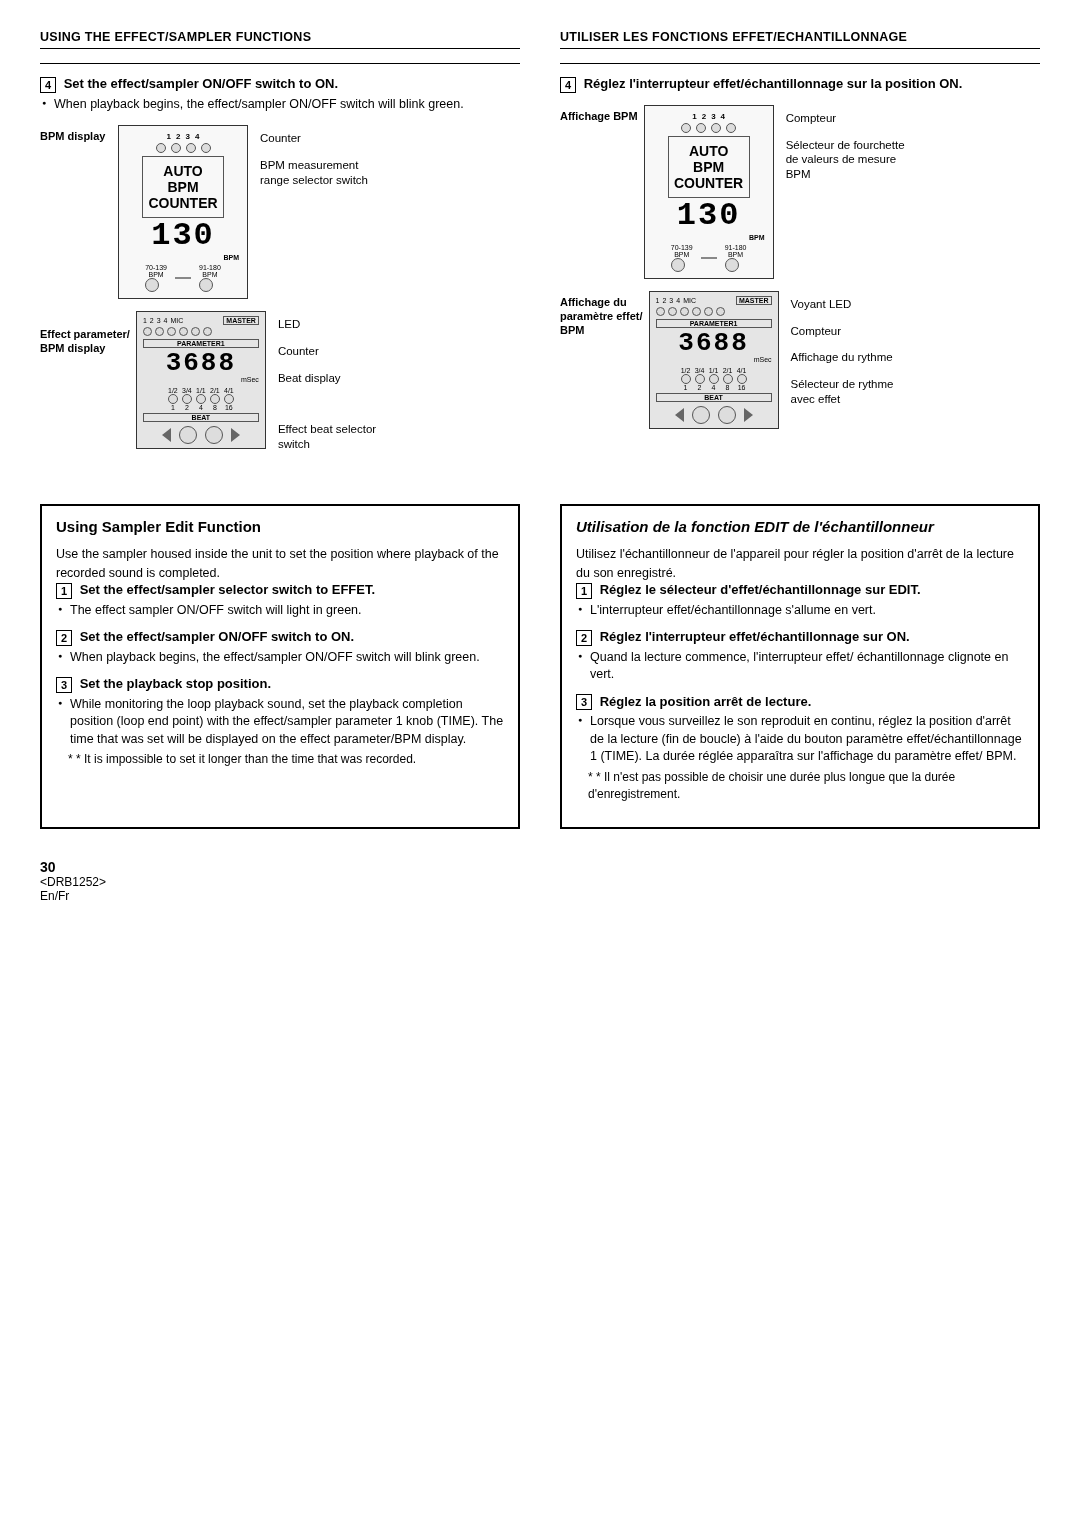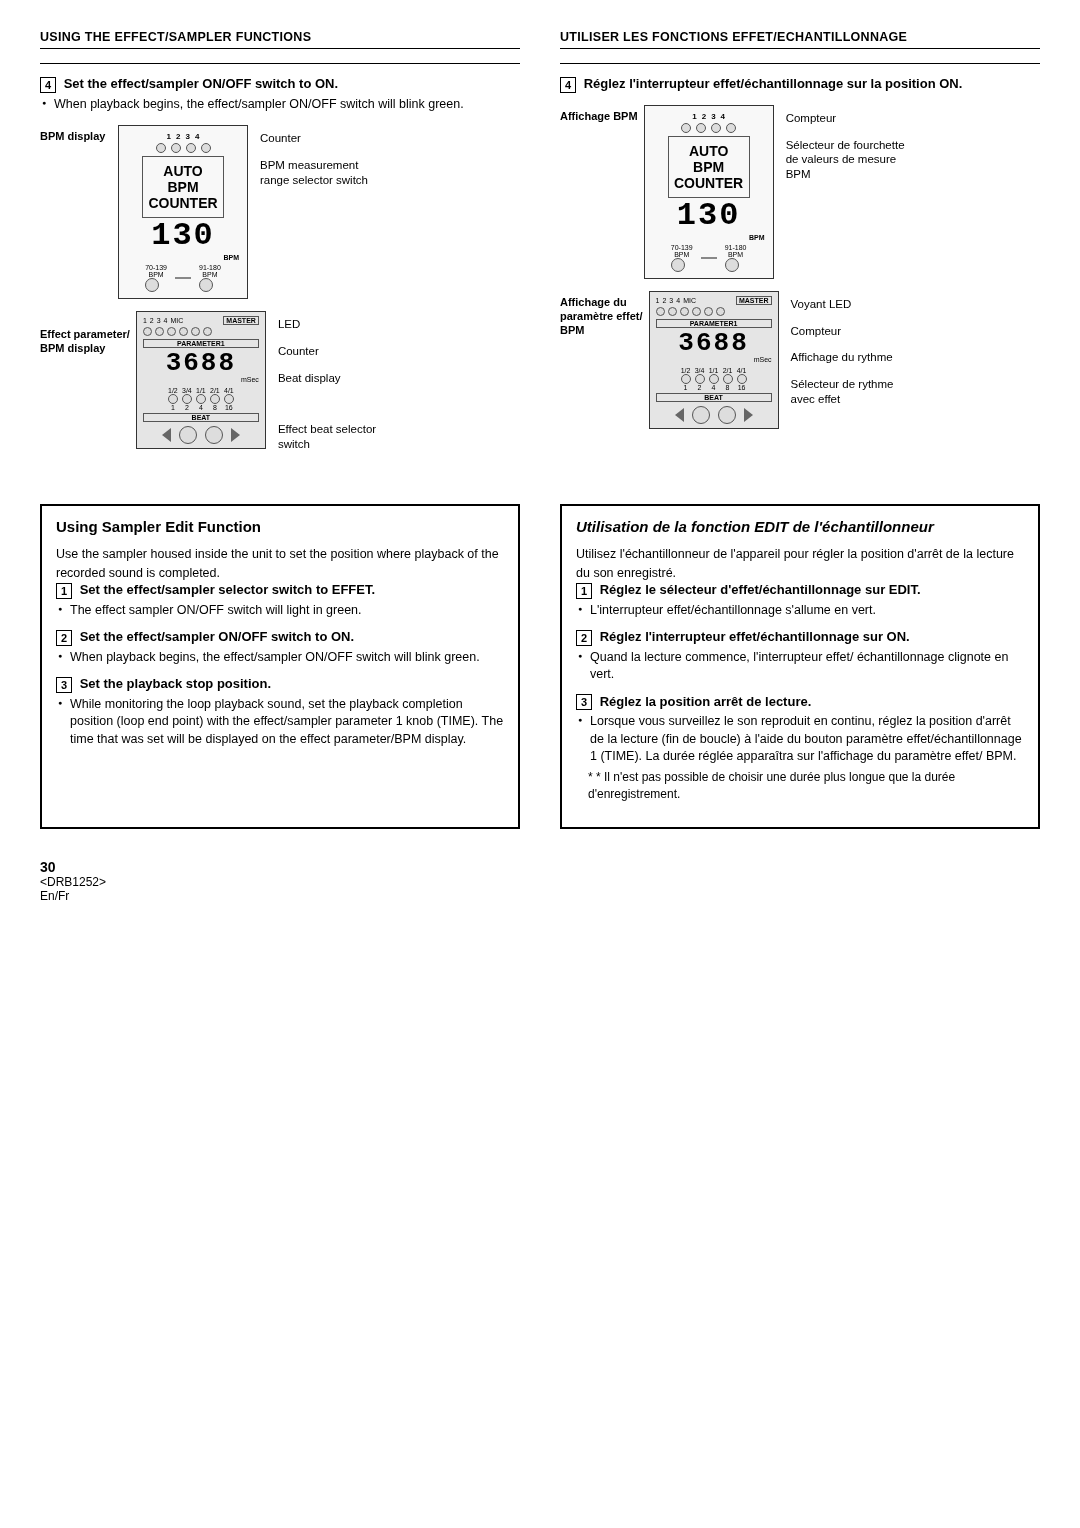--- a/index.html
+++ b/index.html
@@ -591,20 +591,21 @@
       </div>
       <div class="bullet-item">When playback begins, the effect/sampler ON/OFF switch will blink green.</div>
     </div>
 
     <div class="step-block">
       <div class="step-heading">
         <span class="step-num">3</span>
         <span>Set the playback stop position.</span>
       </div>
       <div class="bullet-item">While monitoring the loop playback sound, set the playback completion position (loop end point) with the effect/sampler parameter 1 knob (TIME). The time that was set will be displayed on the effect parameter/BPM display.</div>
+      <div class="note-item">* It is impossible to set it longer than the time that was recorded.</div>
     </div>
   </div>
 
   <div>
     <div style="border: 2px solid #000; padding: 12px 14px 14px 14px;">
       <div class="section-box-title" style="font-style:italic;">Utilisation de la fonction EDIT de l'échantillonneur</div>
       <div class="intro-text">Utilisez l'échantillonneur de l'appareil pour régler la position d'arrêt de la lecture du son enregistré.</div>
 
       <div class="step-block">
         <div class="step-heading">

